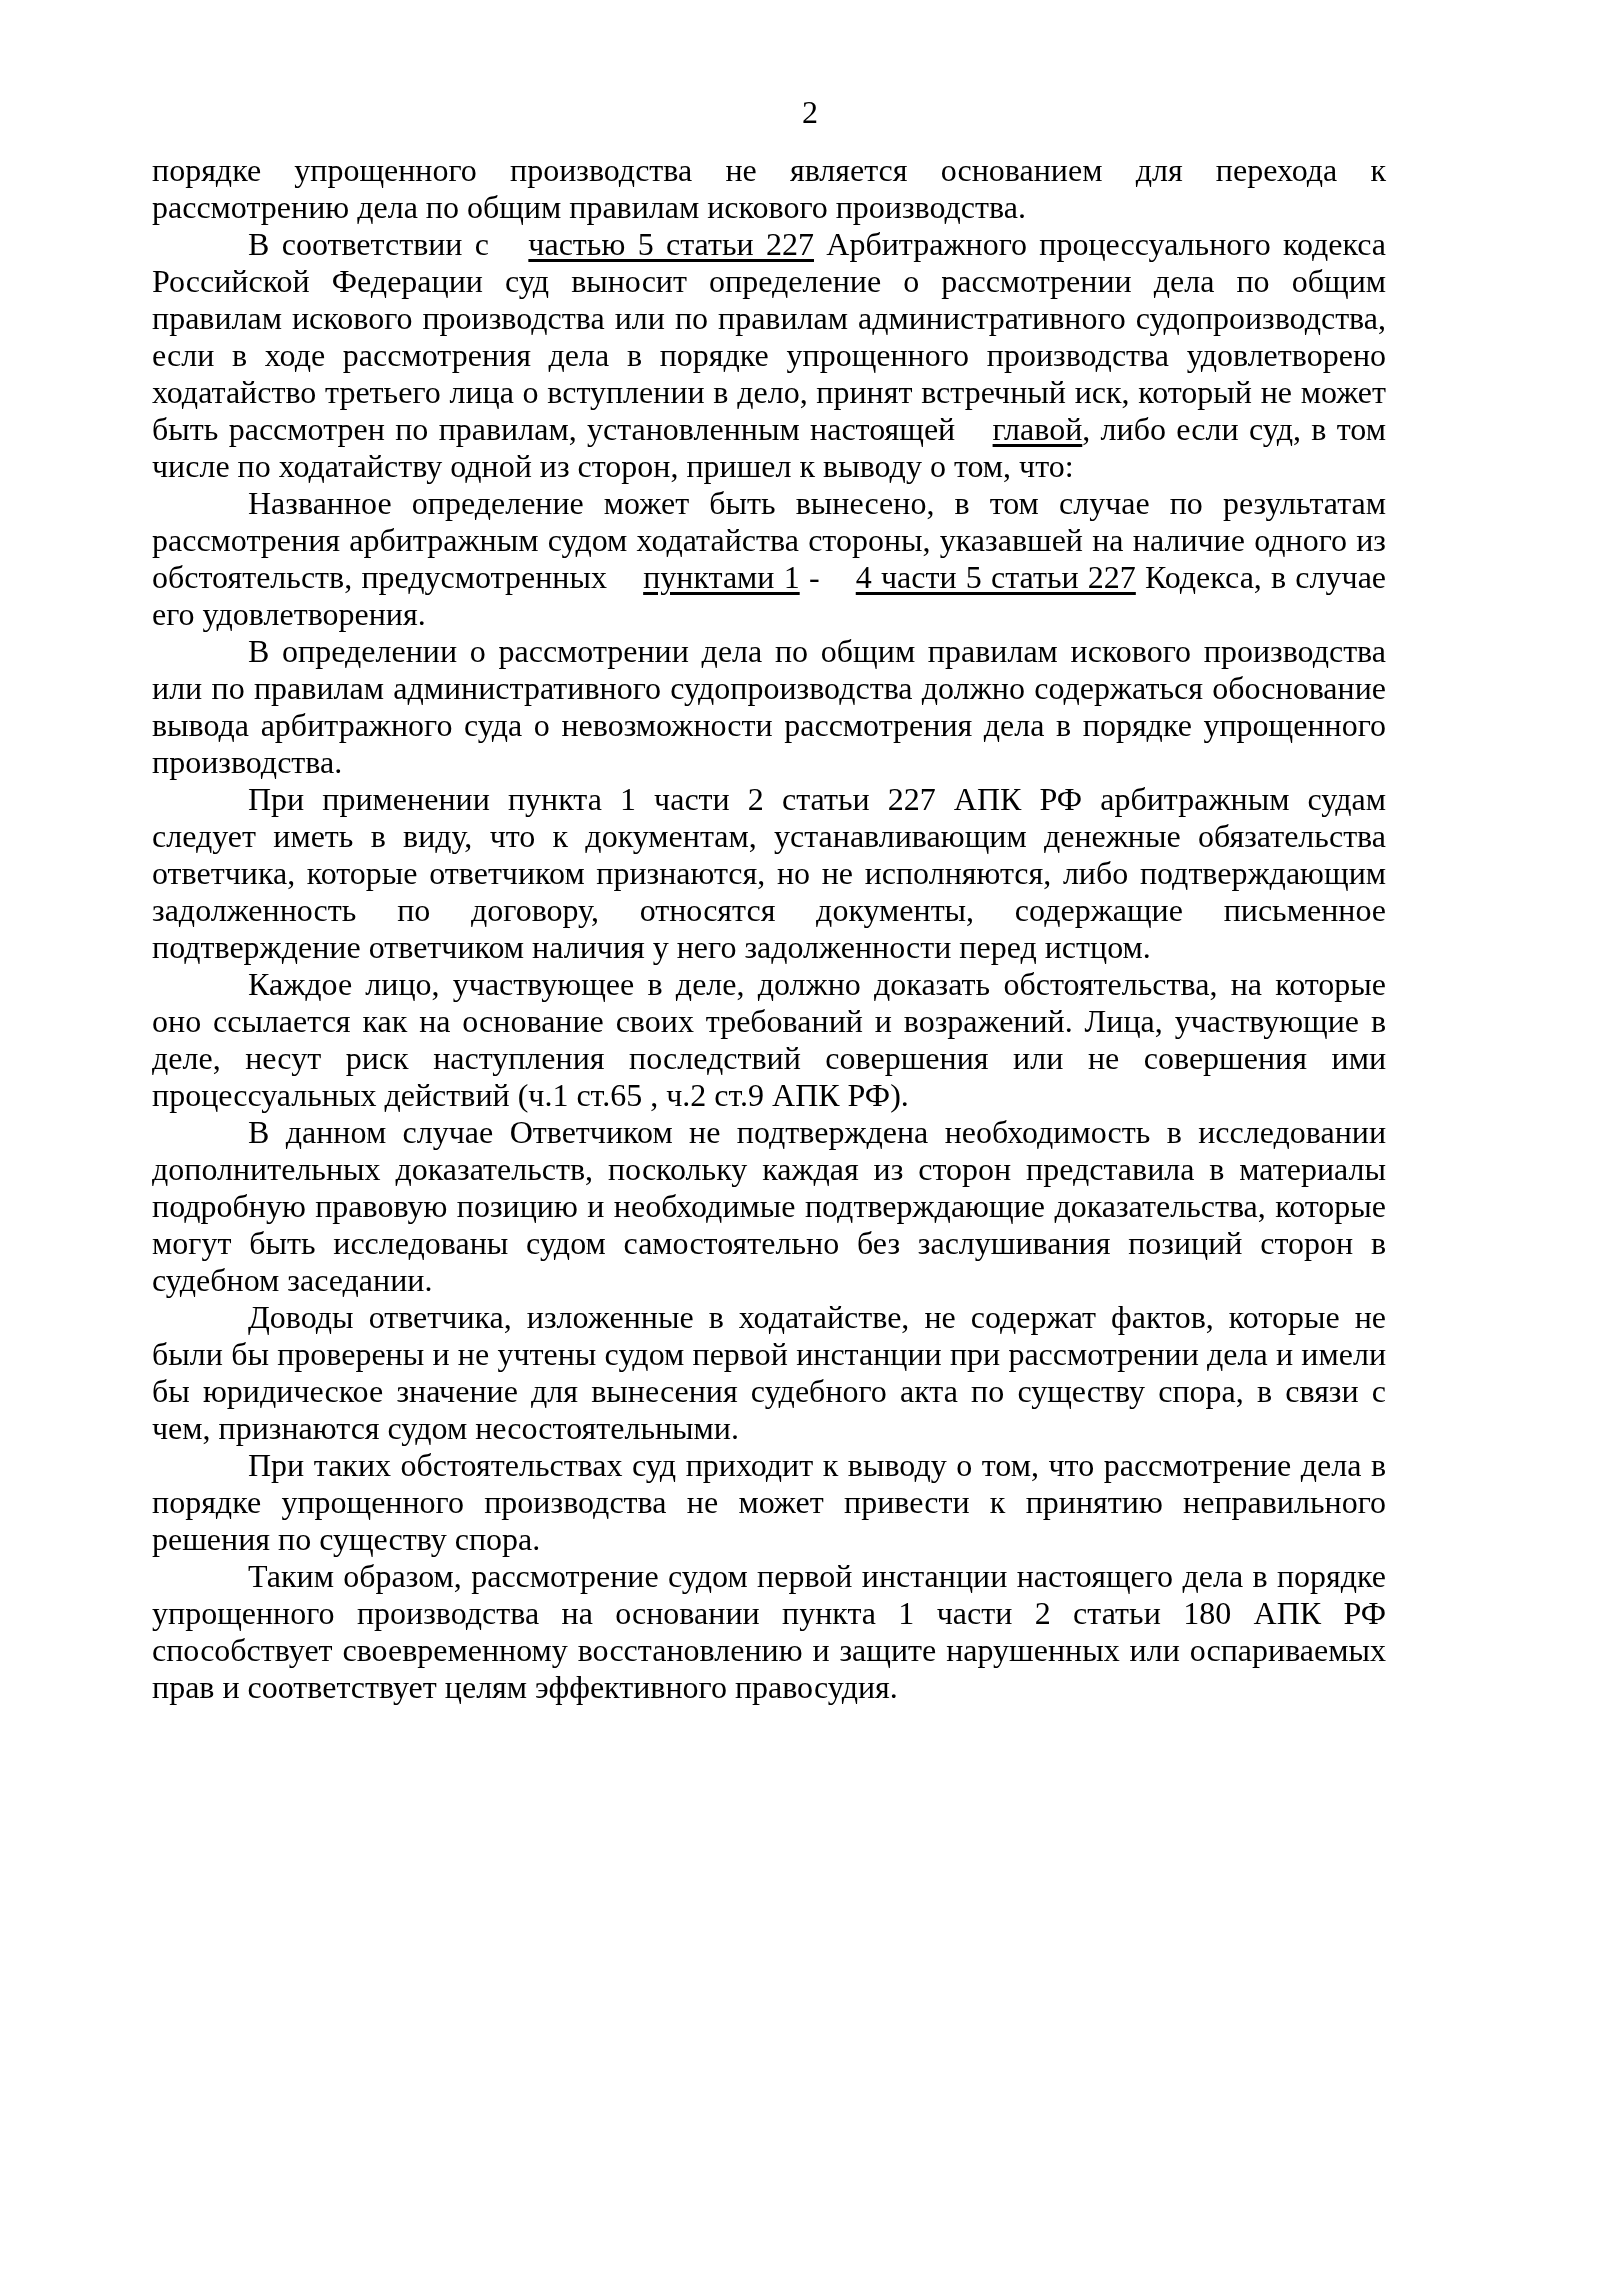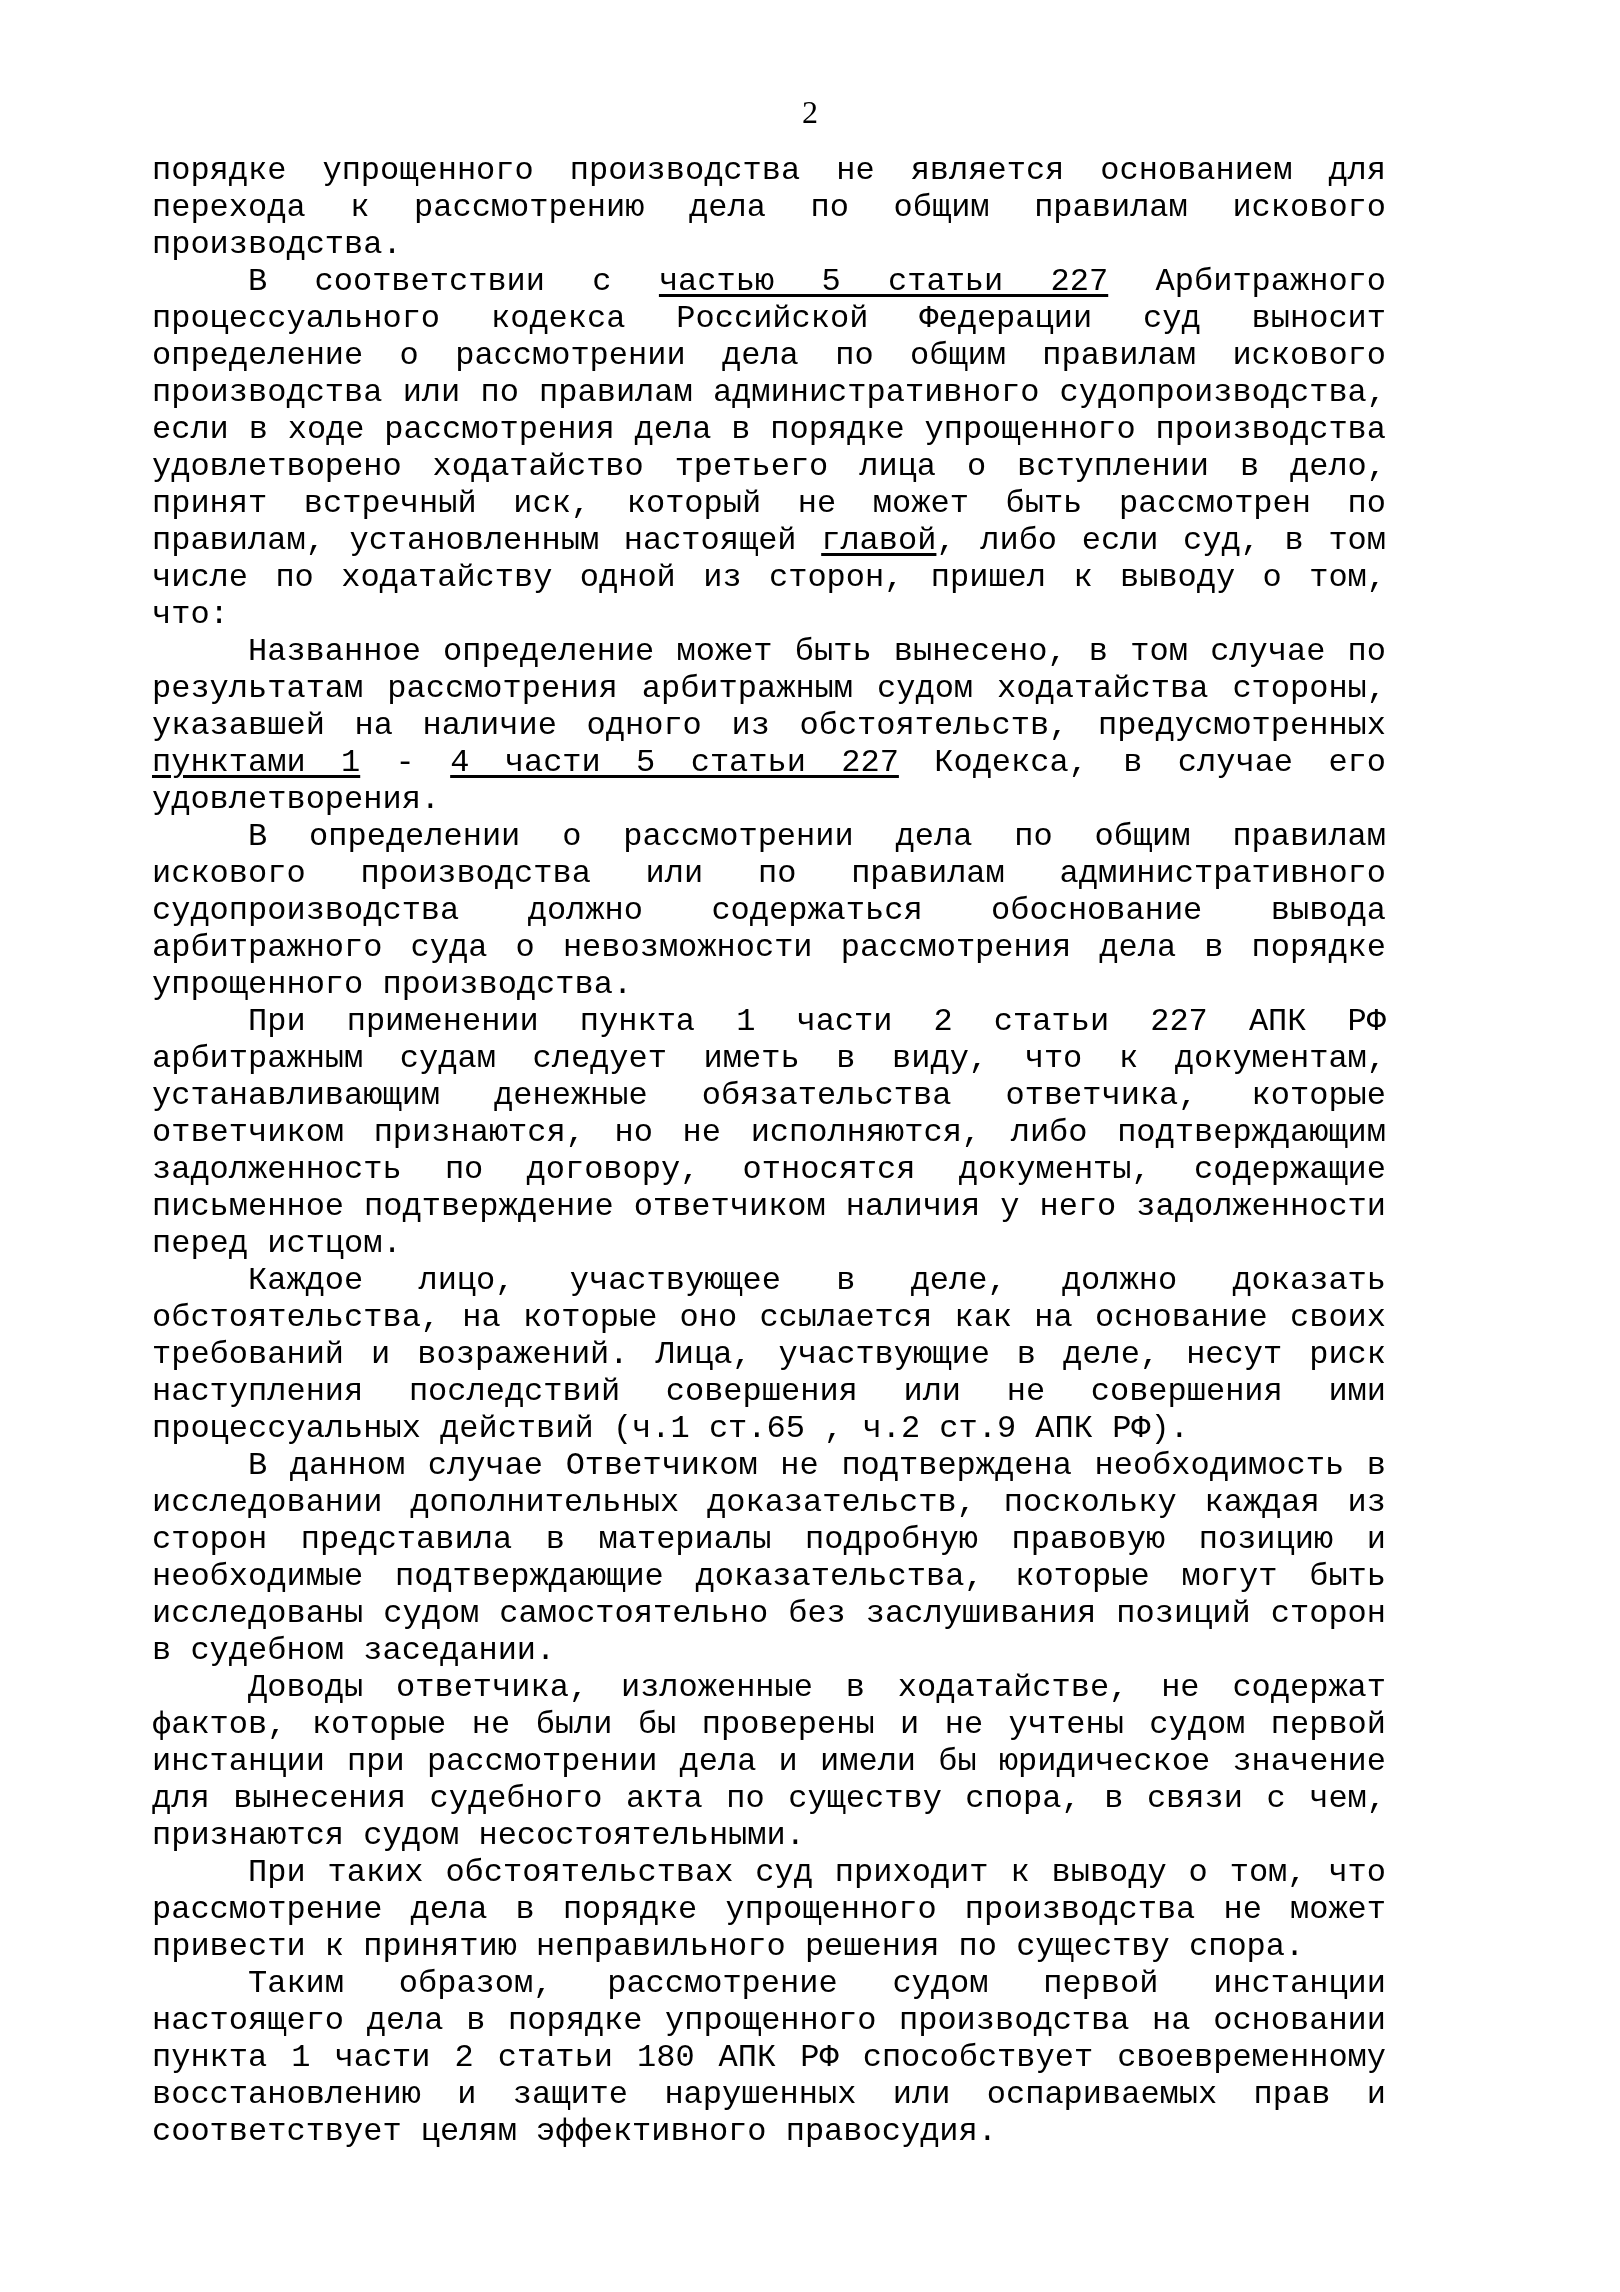--- a/index.html
+++ b/index.html
@@ -25,32 +25,32 @@
     line-height: 37px;
   }
   .doc-body {
     position: absolute;
     left: 152px;
     top: 152px;
     width: 1234px;
     font-size: 32px;
     line-height: 37px;
     text-align: justify;
-    font-family: Liberation Mono, monospace;
   }
   .para {
     margin: 0;
     padding: 0;
   }
   .para.indent {
     text-indent: 96px;
   }
   .u {
     text-decoration: underline;
     text-underline-offset: 3.9px;
+    margin-left: 27px;
   }
 </style>
 </head>
 <body>
 
 <div class="page-number">2</div>
 
 <div class="doc-body">
     <p class="para"><span>порядке упрощенного производства не является основанием для перехода к рассмотрению дела по общим правилам искового производства.</span></p>
     <p class="para indent"><span>В соответствии с </span><span class="u">частью 5 статьи 227</span><span> Арбитражного процессуального кодекса Российской Федерации суд выносит определение о рассмотрении дела по общим правилам искового производства или по правилам административного судопроизводства, если в ходе рассмотрения дела в порядке упрощенного производства удовлетворено ходатайство третьего лица о вступлении в дело, принят встречный иск, который не может быть рассмотрен по правилам, установленным настоящей </span><span class="u">главой</span><span>, либо если суд, в том числе по ходатайству одной из сторон, пришел к выводу о том, что:</span></p>

